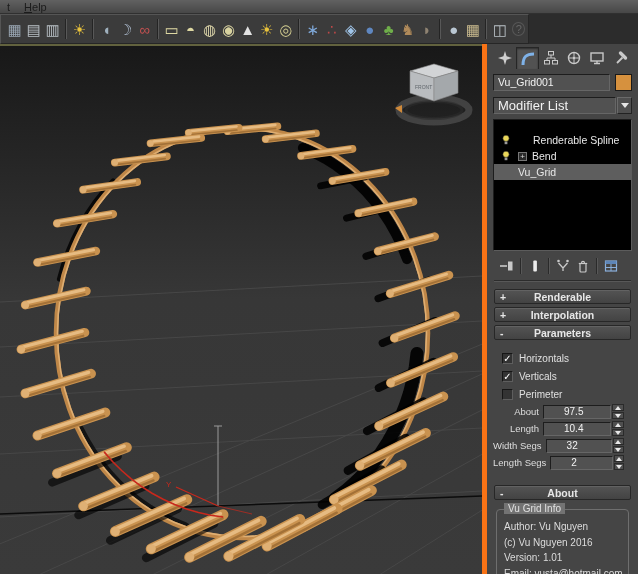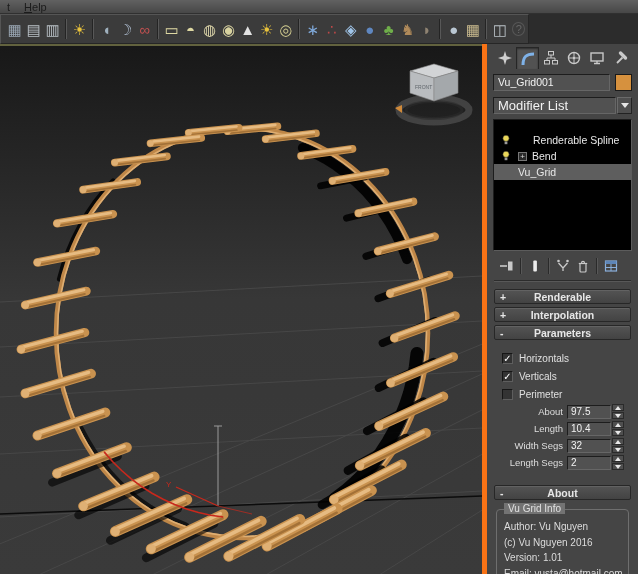--- a/index.html
+++ b/index.html
@@ -80,21 +80,21 @@
   .rollout .pm { position:absolute; left:5px; top:0; font-weight:bold; color:#e6e6e6; }
 
   #param-body { padding:6px 0 8px 0; }
   .cb-row { display:flex; align-items:center; height:18px; margin-left:9px; }
   .cb { width:11px; height:11px; background:#333; border:1px solid; text-align:center;
     border-color:#161616 #5e5e5e #5e5e5e #161616; color:#fff; font-size:10px; line-height:10px; }
   .cb-label { margin-left:6px; color:#e0e0e0; }
 
   .spin-row { display:flex; align-items:center; height:17px; margin-right:8px; }
   .spin-label { flex:1; text-align:right; margin-right:4px; color:#dedede; font-size:9.5px; white-space:nowrap; }
-  .spin-field { width:44px; height:14px; line-height:12px; padding-left:3px; font-size:10px; }
+  .spin-field { width:68px; height:14px; line-height:12px; padding-left:20px; font-size:10px; }
   .spinner { width:12px; height:15px; margin-left:1px; display:flex; flex-direction:column; }
   .spin-btn { height:7px; background:#4f4f4f; border:1px solid #2a2a2a;
     display:flex; align-items:center; justify-content:center; }
   .spin-btn + .spin-btn { margin-top:1px; }
   .tri-u { width:0;height:0;border-left:3px solid transparent;border-right:3px solid transparent;border-bottom:4px solid #e8e8e8; }
   .tri-d { width:0;height:0;border-left:3px solid transparent;border-right:3px solid transparent;border-top:4px solid #e8e8e8; }
 
   #about-roll { margin-top:6px; }
   #about-group { position:relative; margin:9px 3px 0 3px; border:1px solid #6e6e6e; border-radius:4px;
     padding:9px 7px 7px 7px; }

